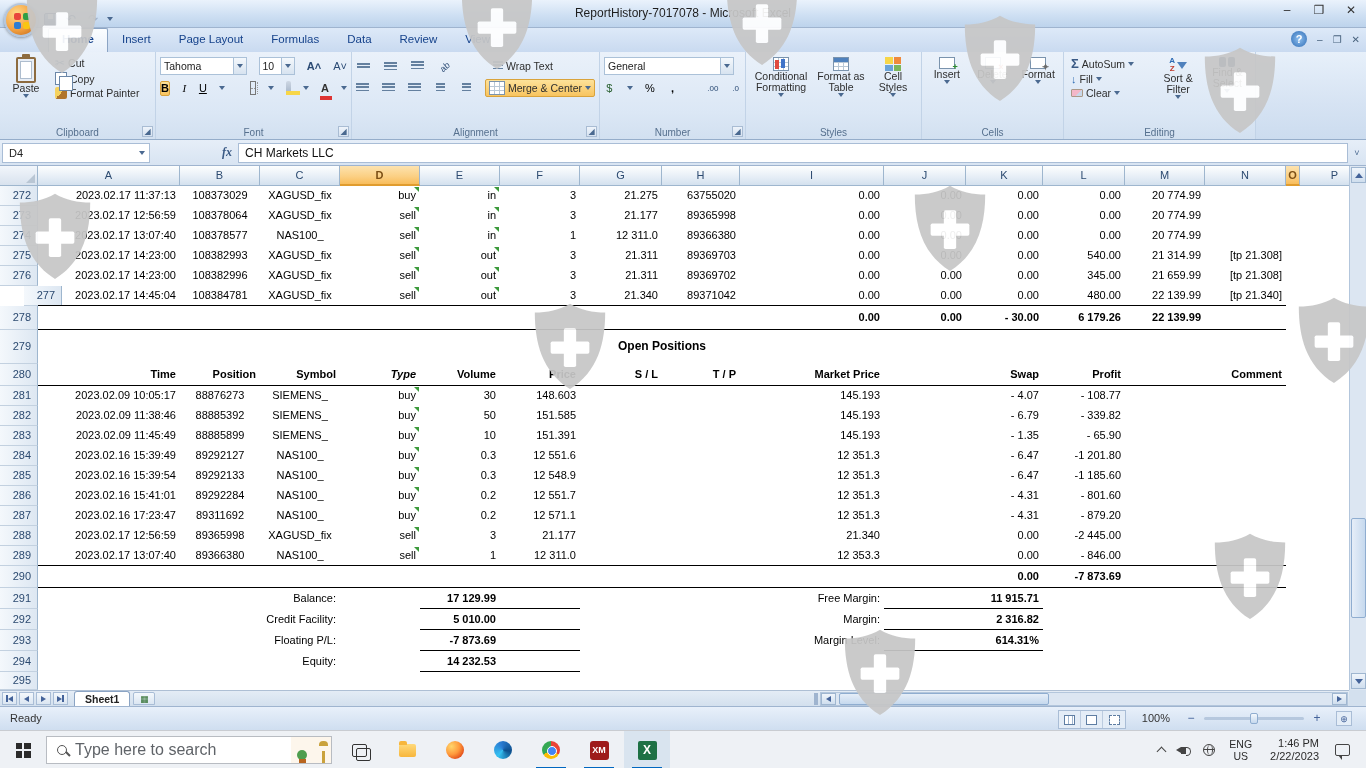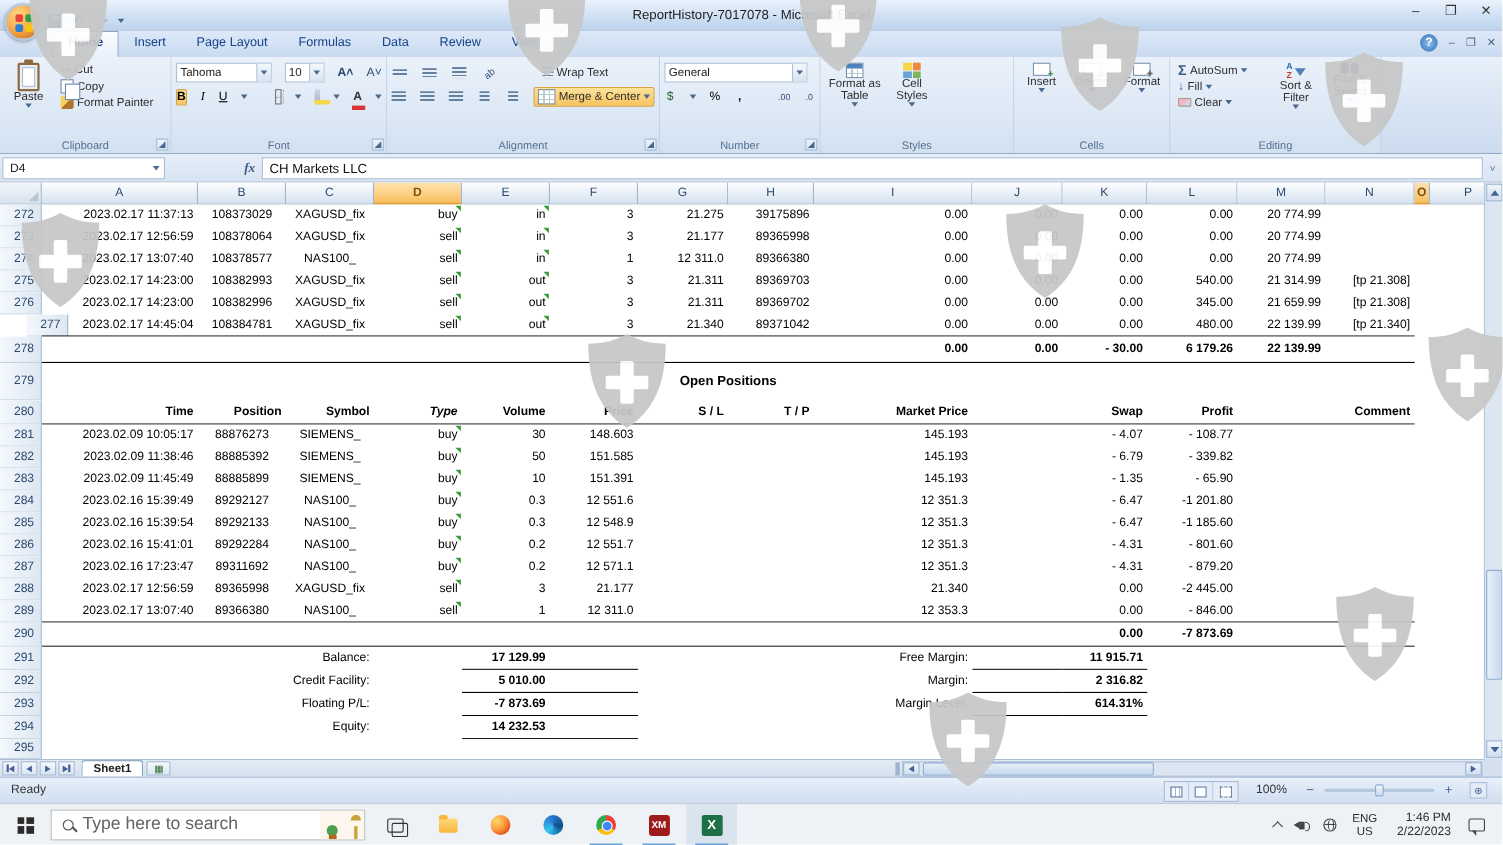--- a/index.html
+++ b/index.html
@@ -374,20 +374,25 @@
         <span class="ibox" style="font-weight:bold;">,</span>
         <span style="width:8px"></span>
         <span class="ibox" style="font-size:8px;color:#2a4a74;">.00</span>
         <span class="ibox" style="font-size:8px;color:#2a4a74;">.0</span>
       </div>
       <div class="glab">Number</div>
       <div class="dl">◢</div>
     </div>
 
     <div class="rgroup" style="width:176px;display:flex;gap:2px;">
+      <div class="bigb" style="width:62px;">
+        <span class="gridico cf"></span>
+        <span>Conditional Formatting</span>
+          <span class="tdown"></span>
+      </div>
       <div class="bigb" style="width:54px;">
         <span class="gridico ft"></span>
         <span>Format as Table</span>
           <span class="tdown"></span>
       </div>
       <div class="bigb" style="width:46px;">
         <span class="styleico">
             <i></i>
             <i></i>
             <i></i>
@@ -500,21 +505,21 @@
     <div class="grows" id="grid-rows">
         <div class="grow" style="height: 20px;">
           <div class="gut" style="line-height: 19px;">272</div>
           <div class="cell r" style="left: 38px; width: 142px; line-height: 19px;">2023.02.17 11:37:13</div>
           <div class="cell c" style="left: 180px; width: 80px; line-height: 19px;">108373029</div>
           <div class="cell c" style="left: 260px; width: 80px; line-height: 19px;">XAGUSD_fix</div>
           <div class="cell r tri" style="left: 340px; width: 80px; line-height: 19px;">buy</div>
           <div class="cell r tri" style="left: 420px; width: 80px; line-height: 19px;">in</div>
           <div class="cell r" style="left: 500px; width: 80px; line-height: 19px;">3</div>
           <div class="cell r" style="left: 580px; width: 82px; line-height: 19px;">21.275</div>
-          <div class="cell r" style="left: 662px; width: 78px; line-height: 19px;">39175896</div>
+          <div class="cell r" style="left: 662px; width: 78px; line-height: 19px;">63755020</div>
           <div class="cell r" style="left: 740px; width: 144px; line-height: 19px;">0.00</div>
           <div class="cell r" style="left: 884px; width: 82px; line-height: 19px;">0.00</div>
           <div class="cell r" style="left: 966px; width: 77px; line-height: 19px;">0.00</div>
           <div class="cell r" style="left: 1043px; width: 82px; line-height: 19px;">0.00</div>
           <div class="cell r" style="left: 1125px; width: 80px; line-height: 19px;">20 774.99</div>
         </div>
         <div class="grow" style="height: 20px;">
           <div class="gut" style="line-height: 19px;">273</div>
           <div class="cell r" style="left: 38px; width: 142px; line-height: 19px;">2023.02.17 12:56:59</div>
           <div class="cell c" style="left: 180px; width: 80px; line-height: 19px;">108378064</div>

